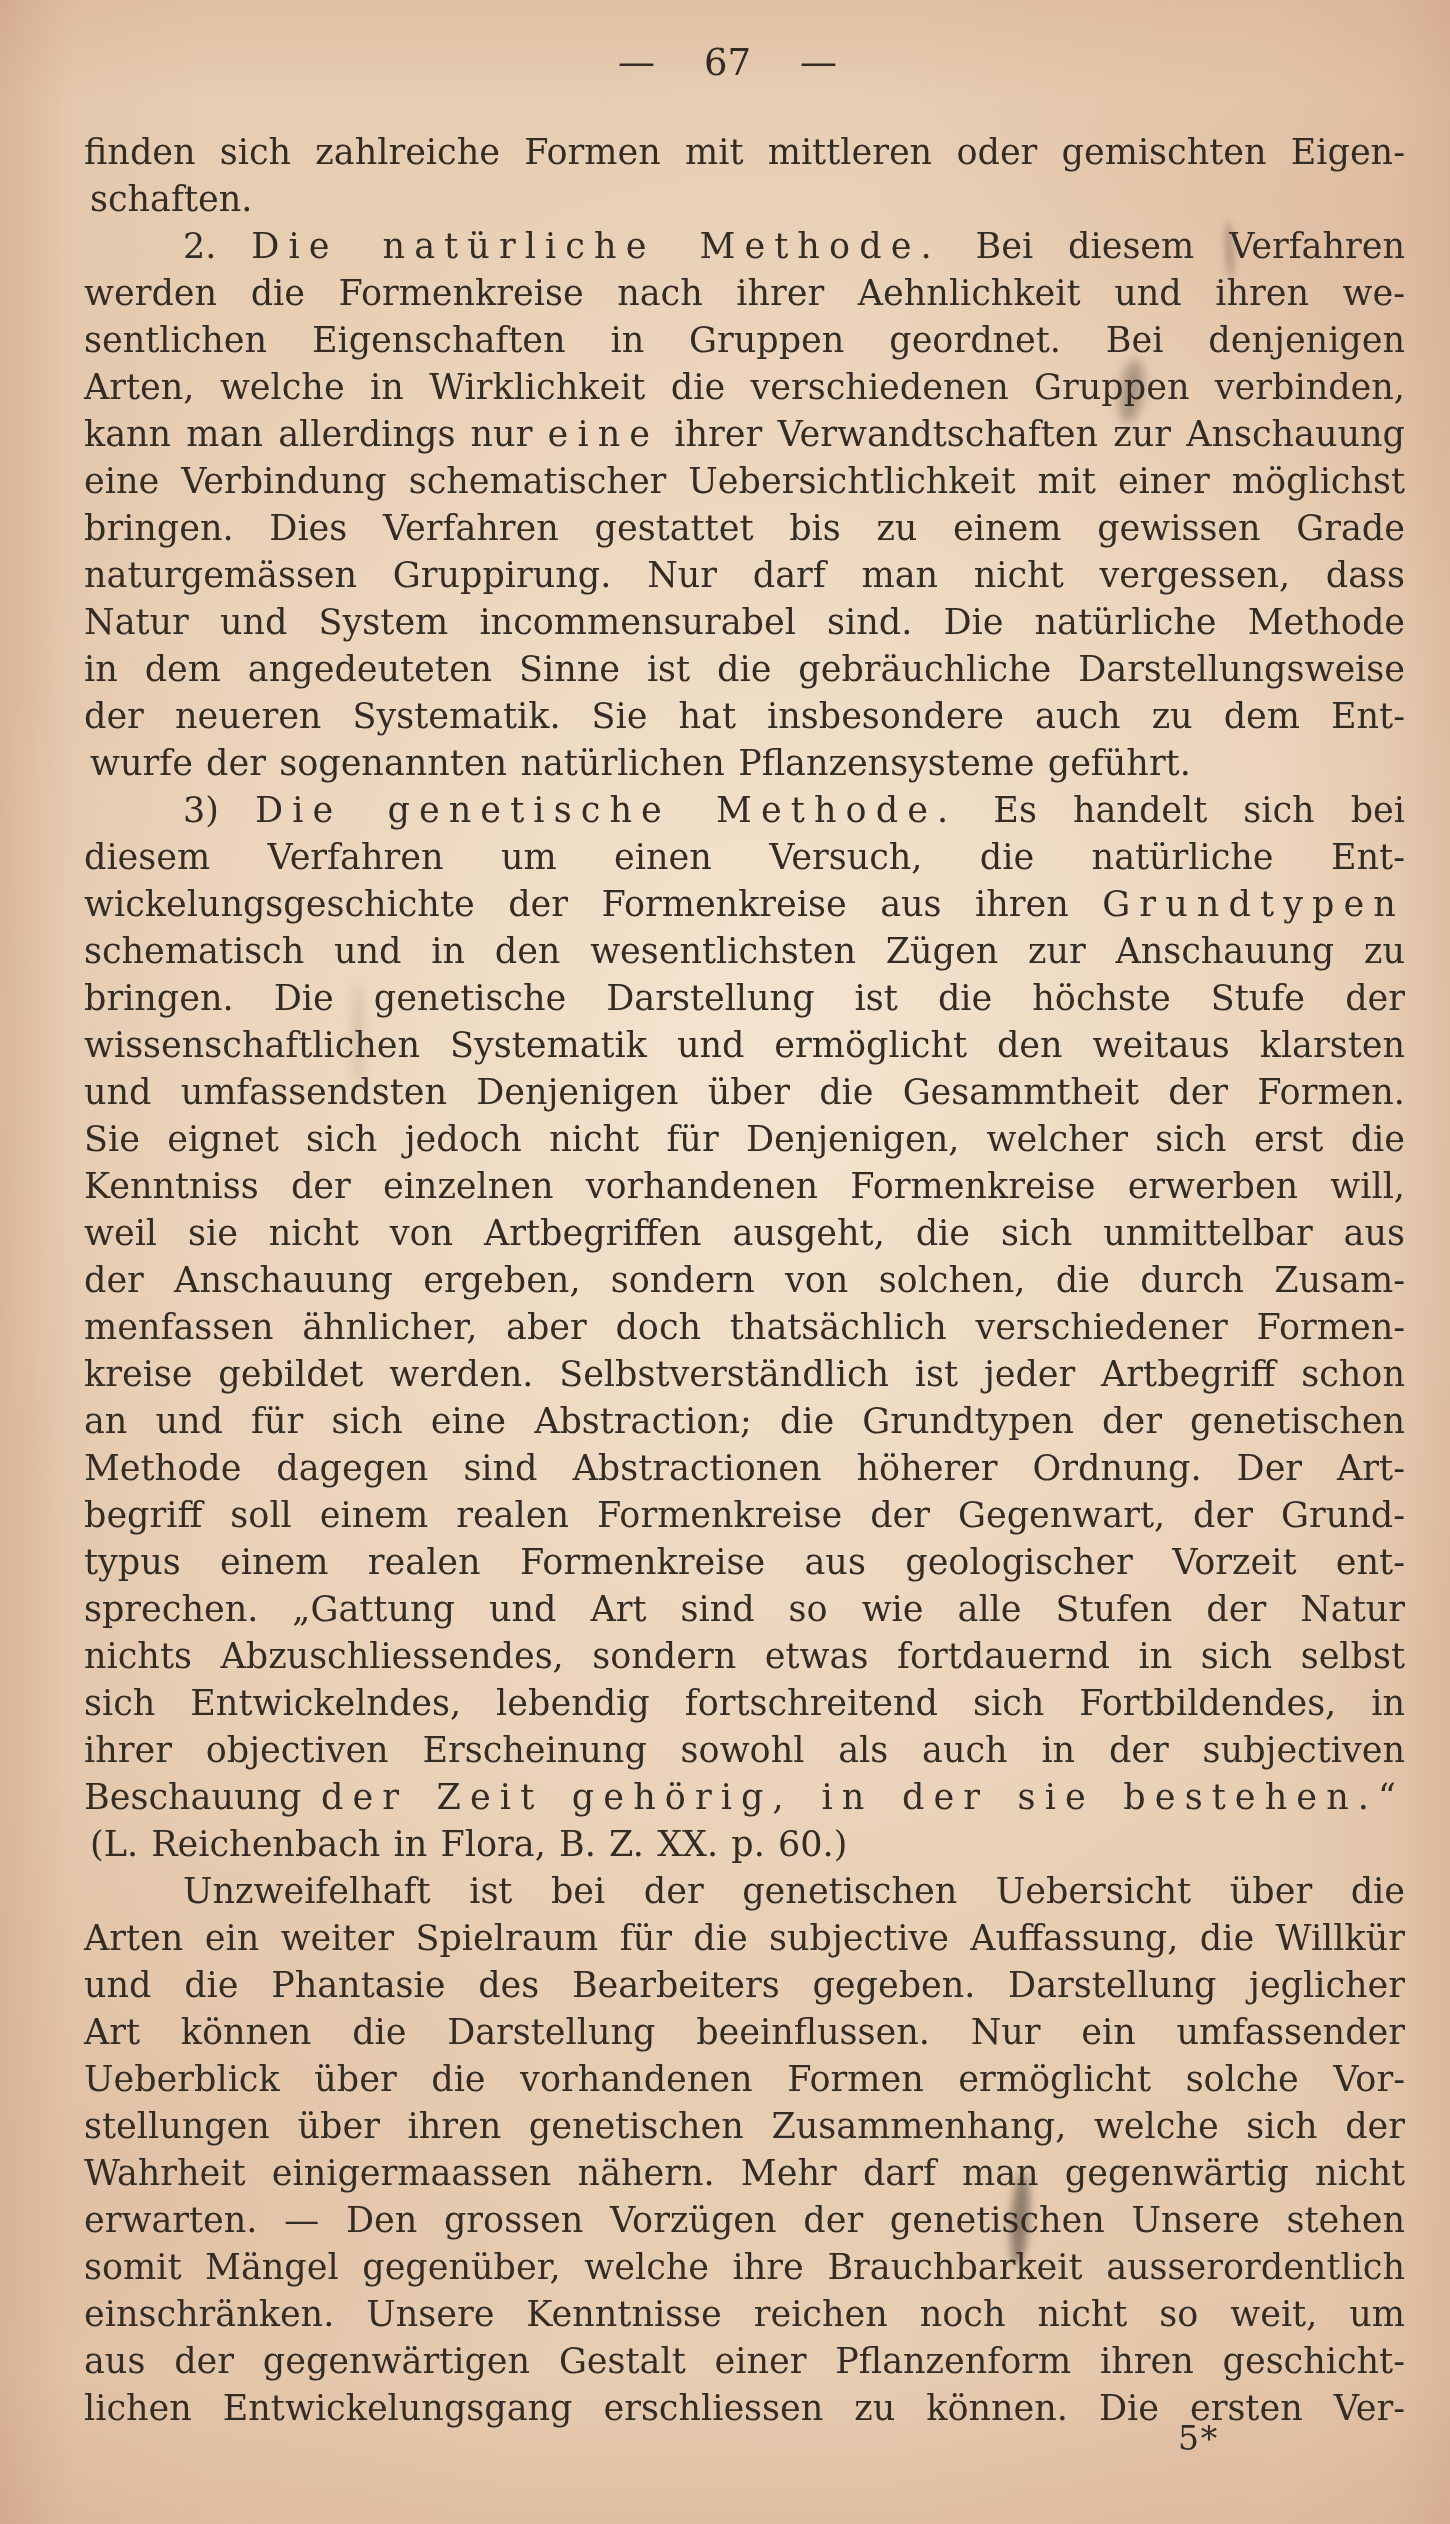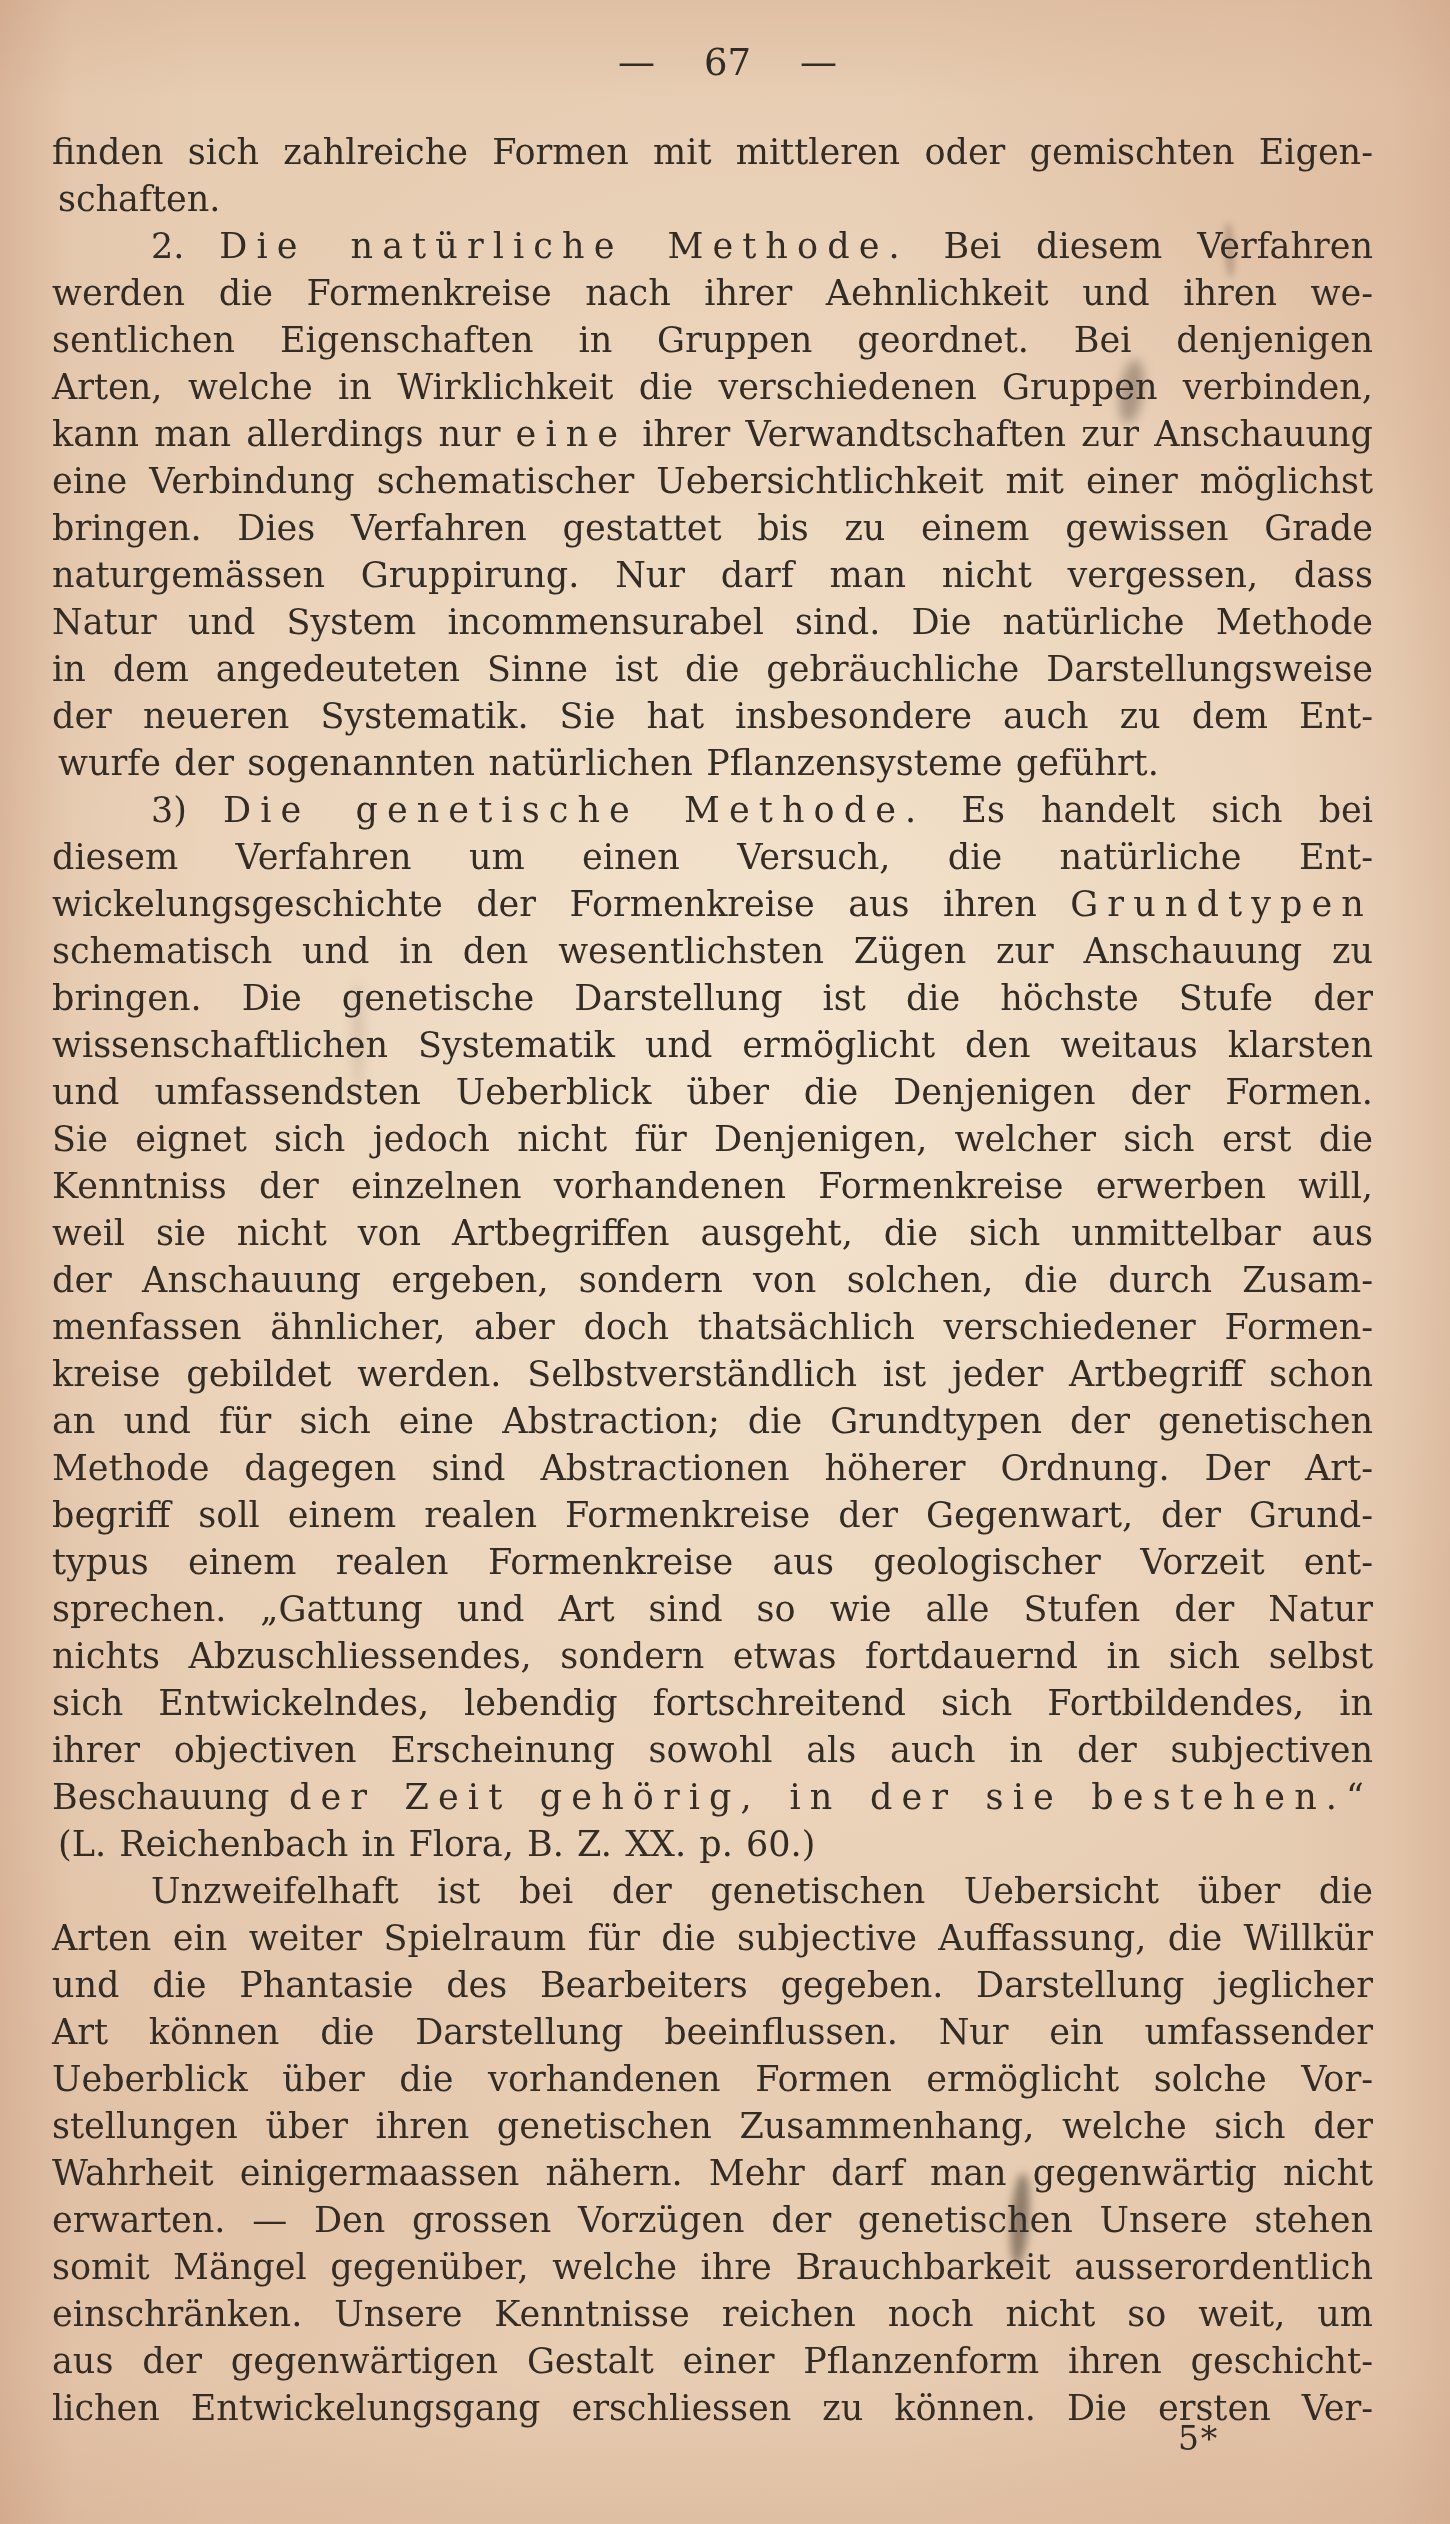--- a/index.html
+++ b/index.html
@@ -32,21 +32,21 @@
     display: flex;
     justify-content: center;
     align-items: baseline;
     gap: 49px;
     font-size: 37px;
     line-height: 46px;
   }
   .text-block {
     position: absolute;
     top: 129px;
-    left: 52px;
+    left: 84px;
     width: 1321px;
   }
   .line {
     height: 47px;
     line-height: 47px;
     font-size: 35px;
     white-space: normal;
     text-align: justify;
     text-align-last: justify;
     word-spacing: 0.06em;
@@ -132,21 +132,21 @@
       <div class="line"><span>Natur und System incommensurabel sind. Die natürliche Methode</span></div>
       <div class="line"><span>in dem angedeuteten Sinne ist die gebräuchliche Darstellungsweise</span></div>
       <div class="line"><span>der neueren Systematik. Sie hat insbesondere auch zu dem Ent-</span></div>
       <div class="line nojust"><span>wurfe der sogenannten natürlichen Pflanzensysteme geführt.</span></div>
       <div class="line ind"><span>3) </span><span class="gsp">Die genetische Methode.</span><span> Es handelt sich bei</span></div>
       <div class="line"><span>diesem Verfahren um einen Versuch, die natürliche Ent-</span></div>
       <div class="line"><span>wickelungsgeschichte der Formenkreise aus ihren </span><span class="gsp">Grundtypen</span></div>
       <div class="line"><span>schematisch und in den wesentlichsten Zügen zur Anschauung zu</span></div>
       <div class="line"><span>bringen. Die genetische Darstellung ist die höchste Stufe der</span></div>
       <div class="line"><span>wissenschaftlichen Systematik und ermöglicht den weitaus klarsten</span></div>
-      <div class="line"><span>und umfassendsten Ueberblick über die Denjenigen der Formen.</span></div>
+      <div class="line"><span>und umfassendsten Denjenigen über die Gesammtheit der Formen.</span></div>
       <div class="line"><span>Sie eignet sich jedoch nicht für Denjenigen, welcher sich erst die</span></div>
       <div class="line"><span>Kenntniss der einzelnen vorhandenen Formenkreise erwerben will,</span></div>
       <div class="line"><span>weil sie nicht von Artbegriffen ausgeht, die sich unmittelbar aus</span></div>
       <div class="line"><span>der Anschauung ergeben, sondern von solchen, die durch Zusam-</span></div>
       <div class="line"><span>menfassen ähnlicher, aber doch thatsächlich verschiedener Formen-</span></div>
       <div class="line"><span>kreise gebildet werden. Selbstverständlich ist jeder Artbegriff schon</span></div>
       <div class="line"><span>an und für sich eine Abstraction; die Grundtypen der genetischen</span></div>
       <div class="line"><span>Methode dagegen sind Abstractionen höherer Ordnung. Der Art-</span></div>
       <div class="line"><span>begriff soll einem realen Formenkreise der Gegenwart, der Grund-</span></div>
       <div class="line"><span>typus einem realen Formenkreise aus geologischer Vorzeit ent-</span></div>

